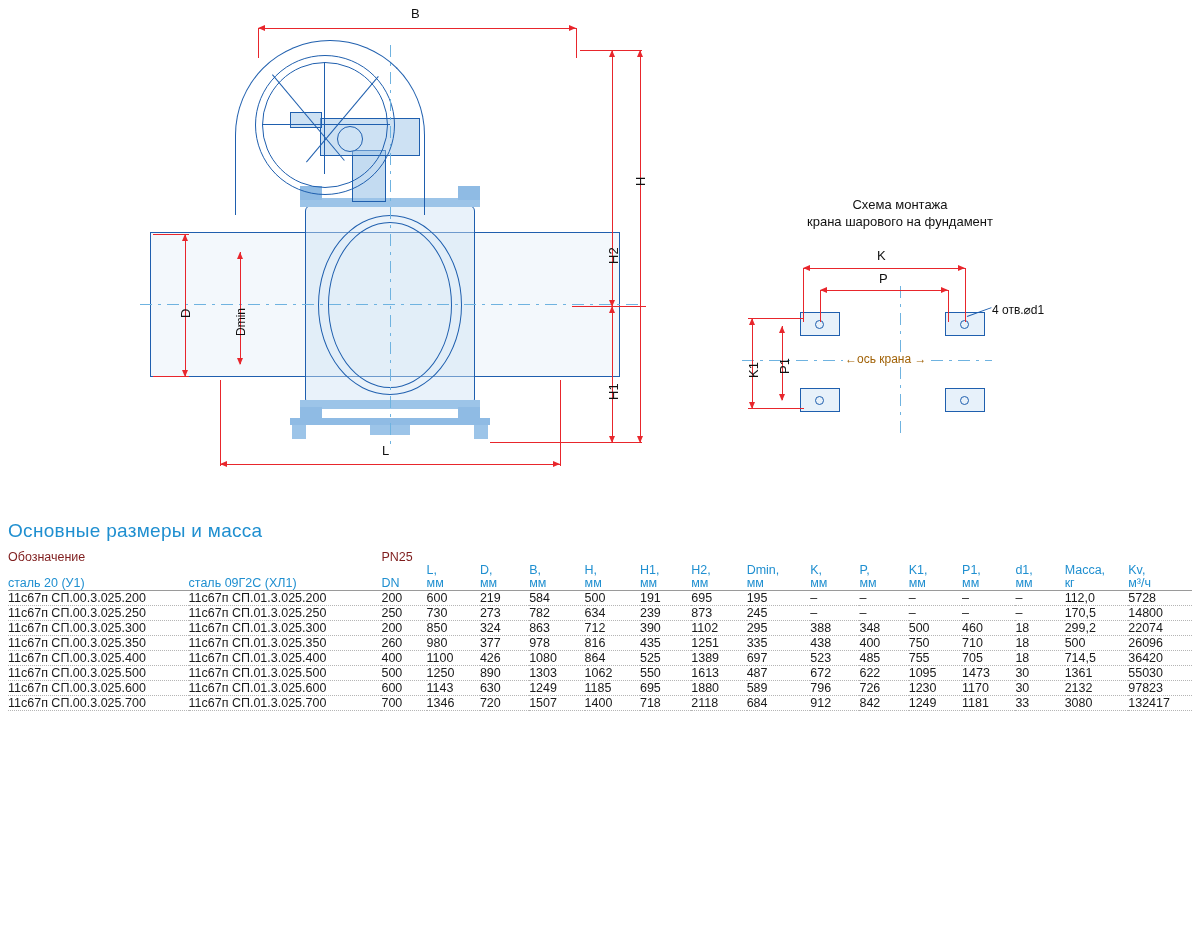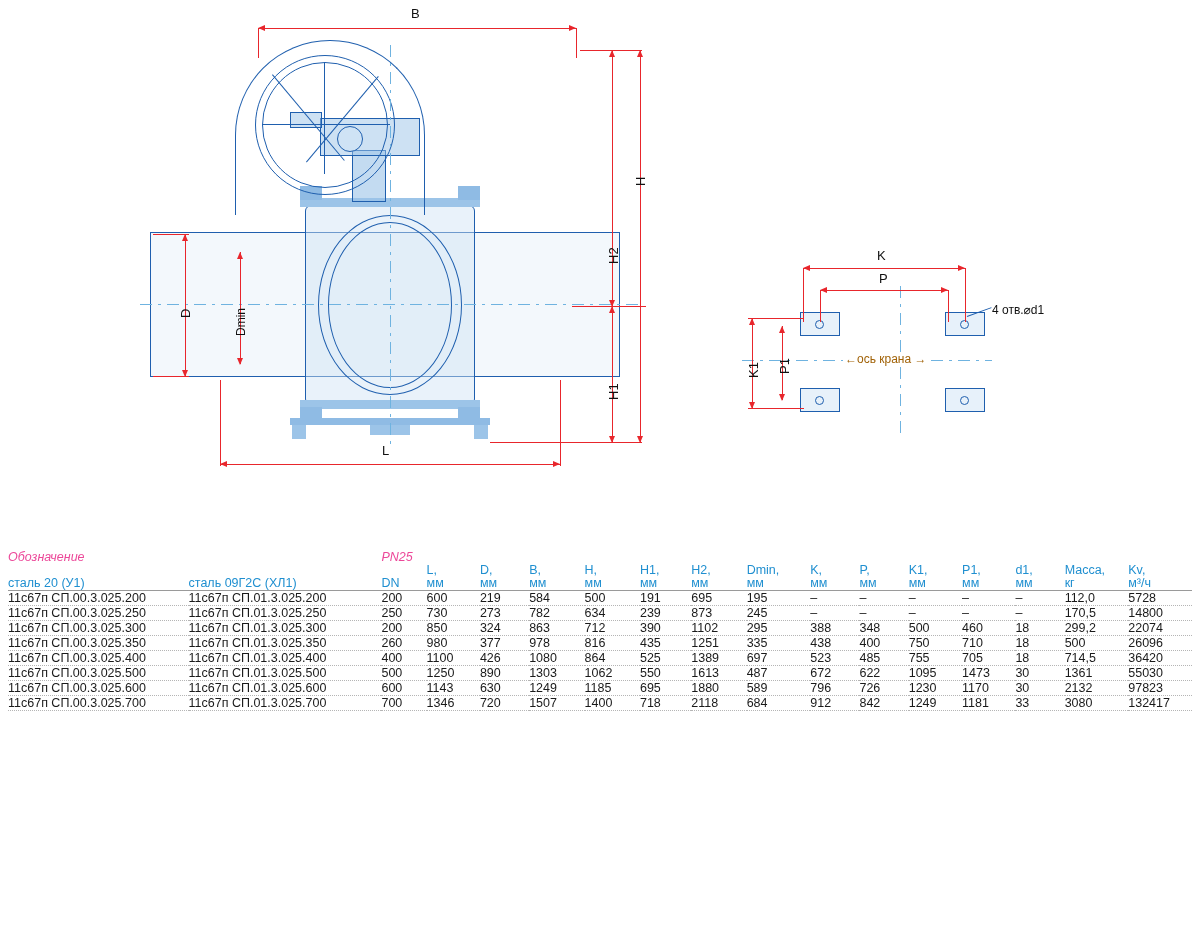--- a/index.html
+++ b/index.html
@@ -41,21 +41,21 @@
   
   .section-title{
     position:absolute;left:8px;top:520px;
     font-size:19px;color:#1f8fd0;font-weight:400;letter-spacing:.3px;
   }
   table.dims{
     position:absolute;left:8px;top:550px;width:1184px;
     border-collapse:collapse;font-size:12.5px;color:#1a1a1a;
   }
   table.dims th,table.dims td{padding:0;text-align:left;font-weight:400;}
-  .thead-top td{color:#ec4899;padding:5px 4px 3px 0;font-size:12.5px;border-bottom:0;font-style:italic;}
+  .thead-top td{color:#7f1d1d;padding:5px 4px 3px 0;font-size:12.5px;border-bottom:0;}
   .pn-cell{text-align:center;color:#1f8fd0;font-weight:700;}
   .hdr2 td{color:#1f8fd0;padding:2px 4px 6px 0;vertical-align:bottom;line-height:13px;}
   .rule-dot{border-bottom:1px dotted #b5b5b5;}
   tbody td{padding:6px 4px 6px 0;white-space:nowrap;}
   .num{text-align:center;}
   .desig{text-align:left;}
   .hdrline{height:1.4px;background:#9a9a9a;}
 </style>
 </head>
 <body>
@@ -169,20 +169,24 @@
     <div class="arrow u" style="left:609px;top:50px;"></div>
     <div class="arrow d" style="left:609px;top:300px;"></div>
     <div class="dimtxt vert" style="left:606px;top:264px;">H2</div>
 
     <div class="dimline v" style="left:612px;top:306px;height:136px;"></div>
     <div class="arrow u" style="left:609px;top:306px;"></div>
     <div class="arrow d" style="left:609px;top:436px;"></div>
     <div class="dimline h" style="left:572px;top:306px;width:74px;"></div>
     <div class="dimtxt vert" style="left:606px;top:400px;">H1</div>
 
+    <div class="mountTitle" style="left:790px;top:196px;width:220px;">
+      <span>Схема монтажа</span><br>
+      <span>крана шарового на фундамент</span>
+    </div>
 
     <div class="centerdash" style="left:742px;top:360px;width:250px;"></div>
     <div class="centerdashv" style="left:900px;top:286px;height:150px;"></div>
 
     <div class="blue" style="left:800px;top:312px;width:40px;height:24px;background:rgba(207,227,245,.5);"></div>
     <div class="blue" style="left:945px;top:312px;width:40px;height:24px;background:rgba(207,227,245,.5);"></div>
     <div class="blue" style="left:800px;top:388px;width:40px;height:24px;background:rgba(207,227,245,.5);"></div>
     <div class="blue" style="left:945px;top:388px;width:40px;height:24px;background:rgba(207,227,245,.5);"></div>
 
     <div class="blue" style="left:815px;top:320px;width:9px;height:9px;border-radius:50%;"></div>
@@ -217,20 +221,21 @@
     <div class="arrow u" style="left:779px;top:326px;"></div>
     <div class="arrow d" style="left:779px;top:394px;"></div>
     <div class="dimtxt vert" style="left:777px;top:374px;">P1</div>
 
     <div class="bluethin" style="left:967px;top:316px;width:26px;height:1px;transform:rotate(-20deg);transform-origin:left center;"></div>
     <div class="dimtxt" style="left:992px;top:303px;font-size:12px;">4 отв.⌀d1</div>
 
     <div class="dimtxt" style="left:843px;top:352px;font-size:12px;color:#a16207;background:#fff;padding:0 2px;">←ось крана →</div>
   </div>
 
+  <div class="section-title">Основные размеры и масса</div>
 
   <table class="dims">
     <thead>
       <tr class="thead-top">
         <td colspan="2">Обозначение</td>
         <td colspan="15" class="pn-cell">PN25</td>
       </tr>
       <tr class="hdr2">
         <td class="desig" style="width:176px">
           <div>сталь 20 (У1)</div>

